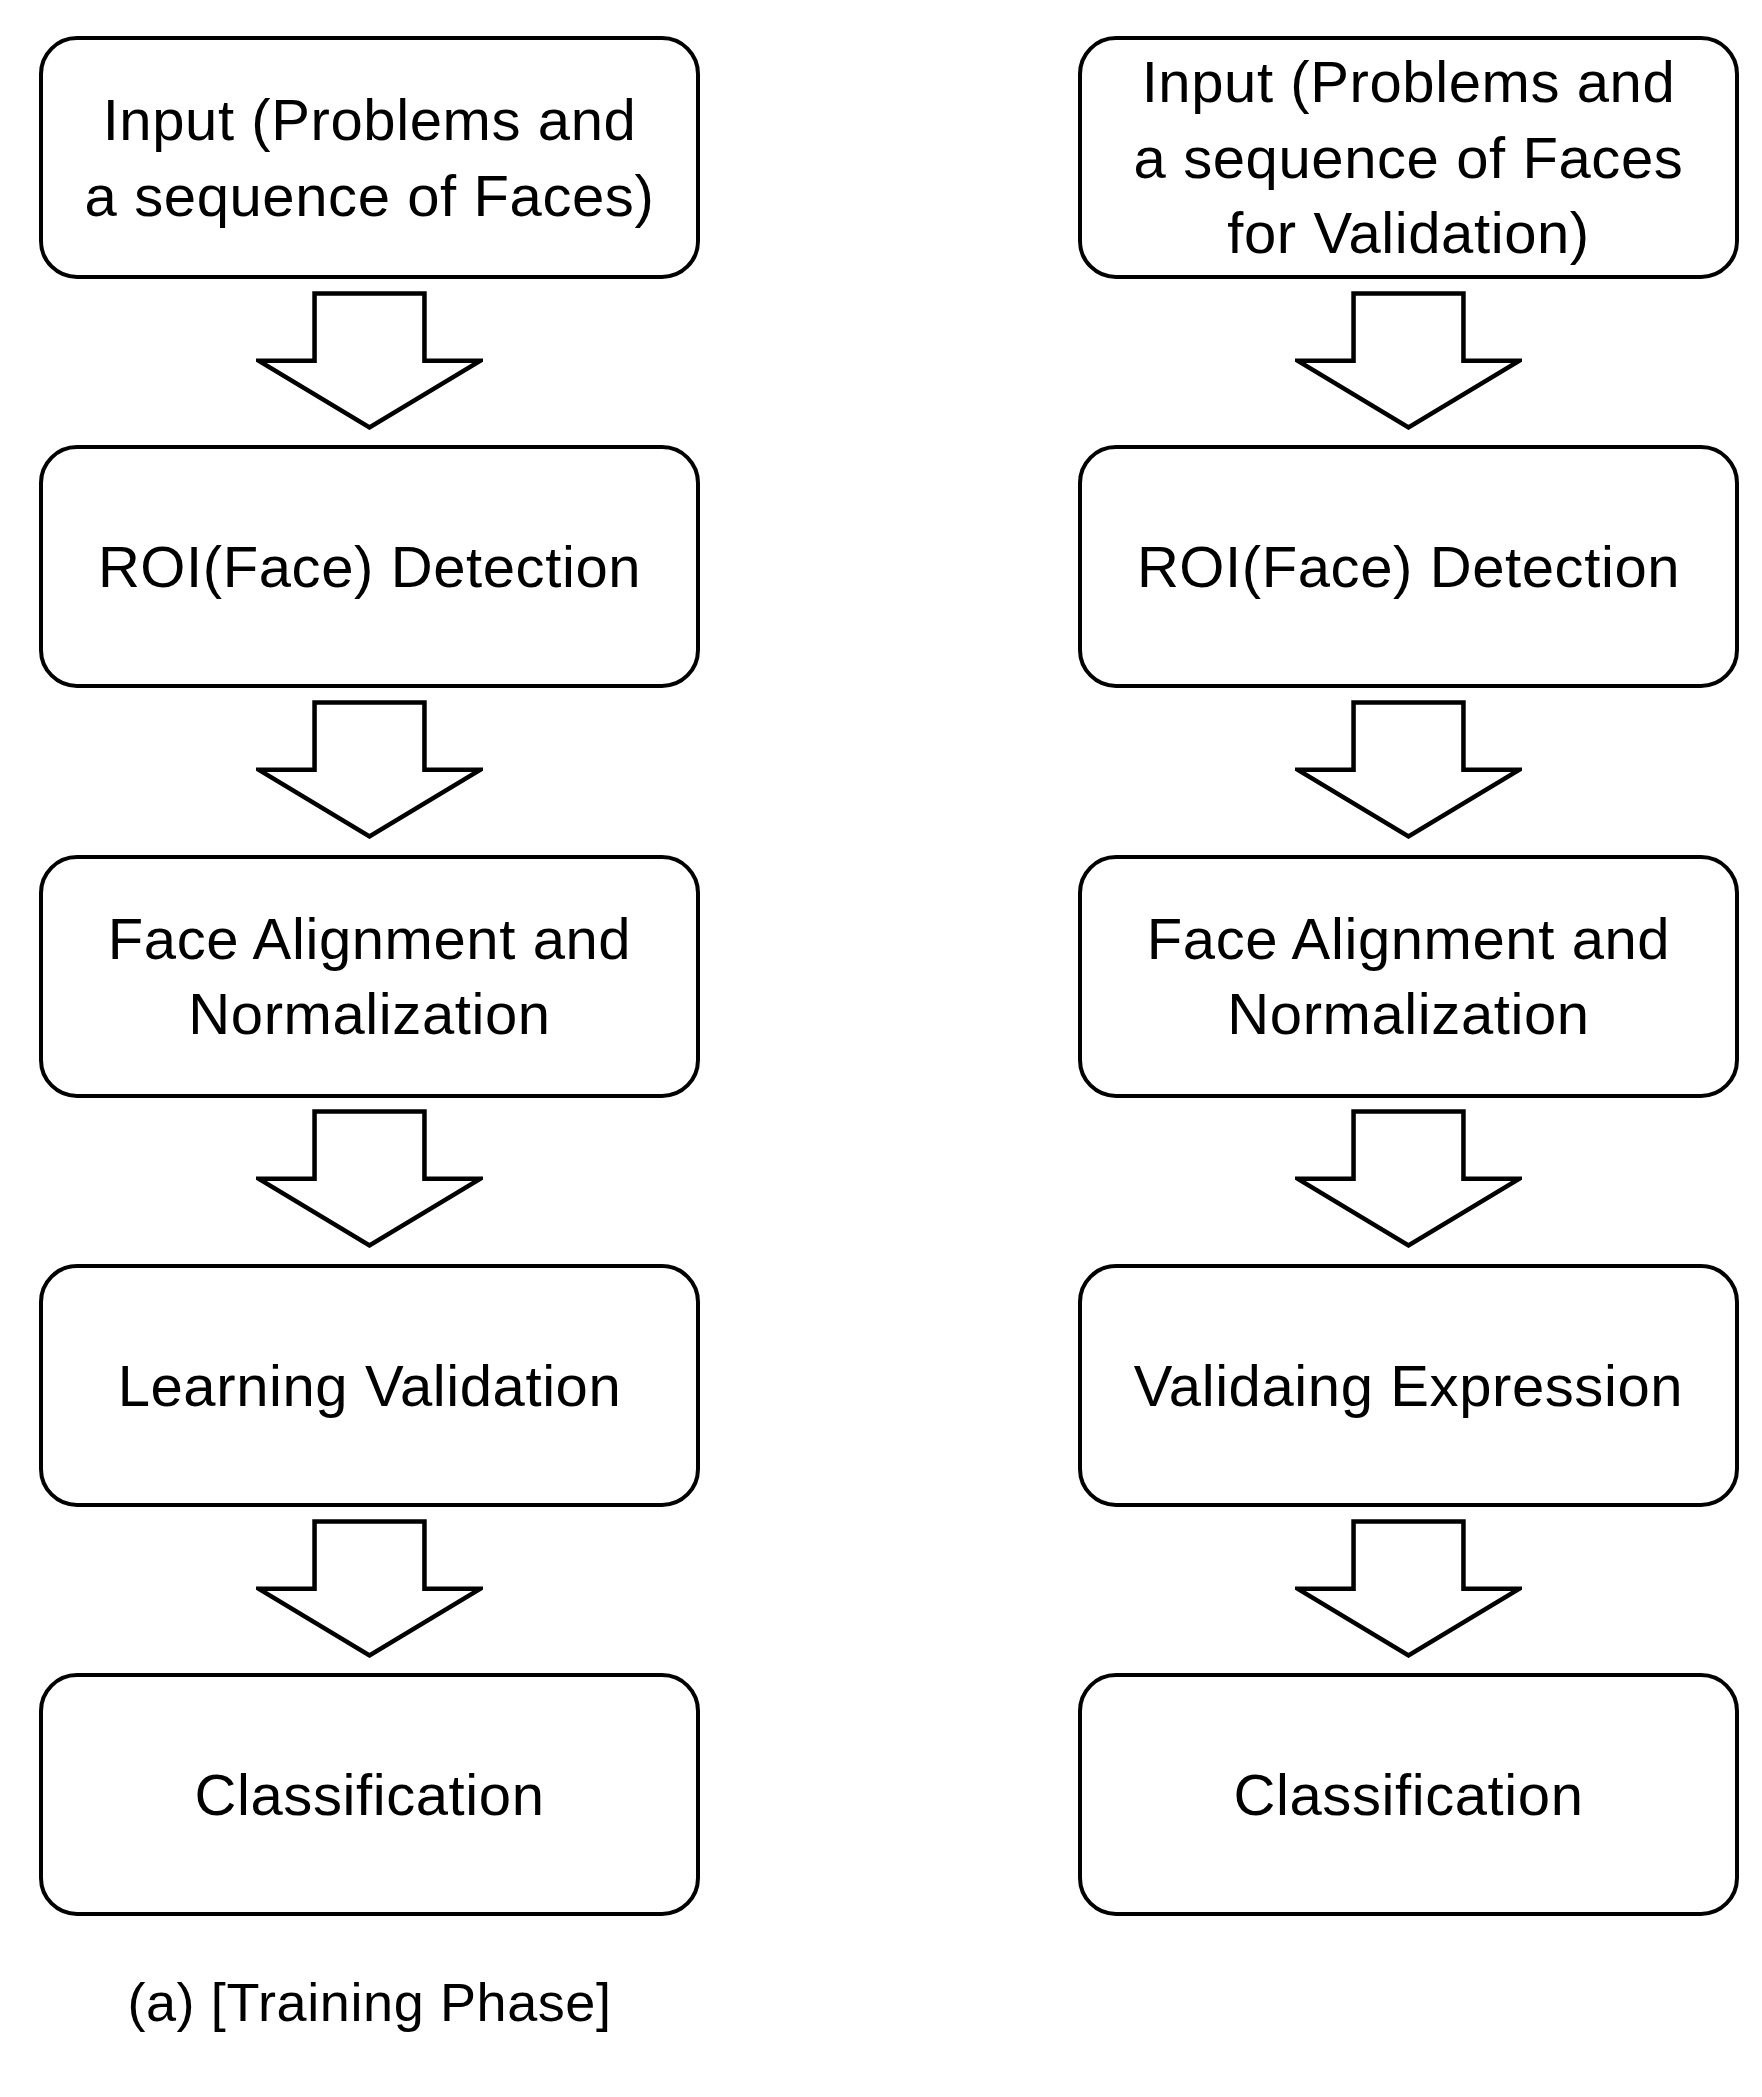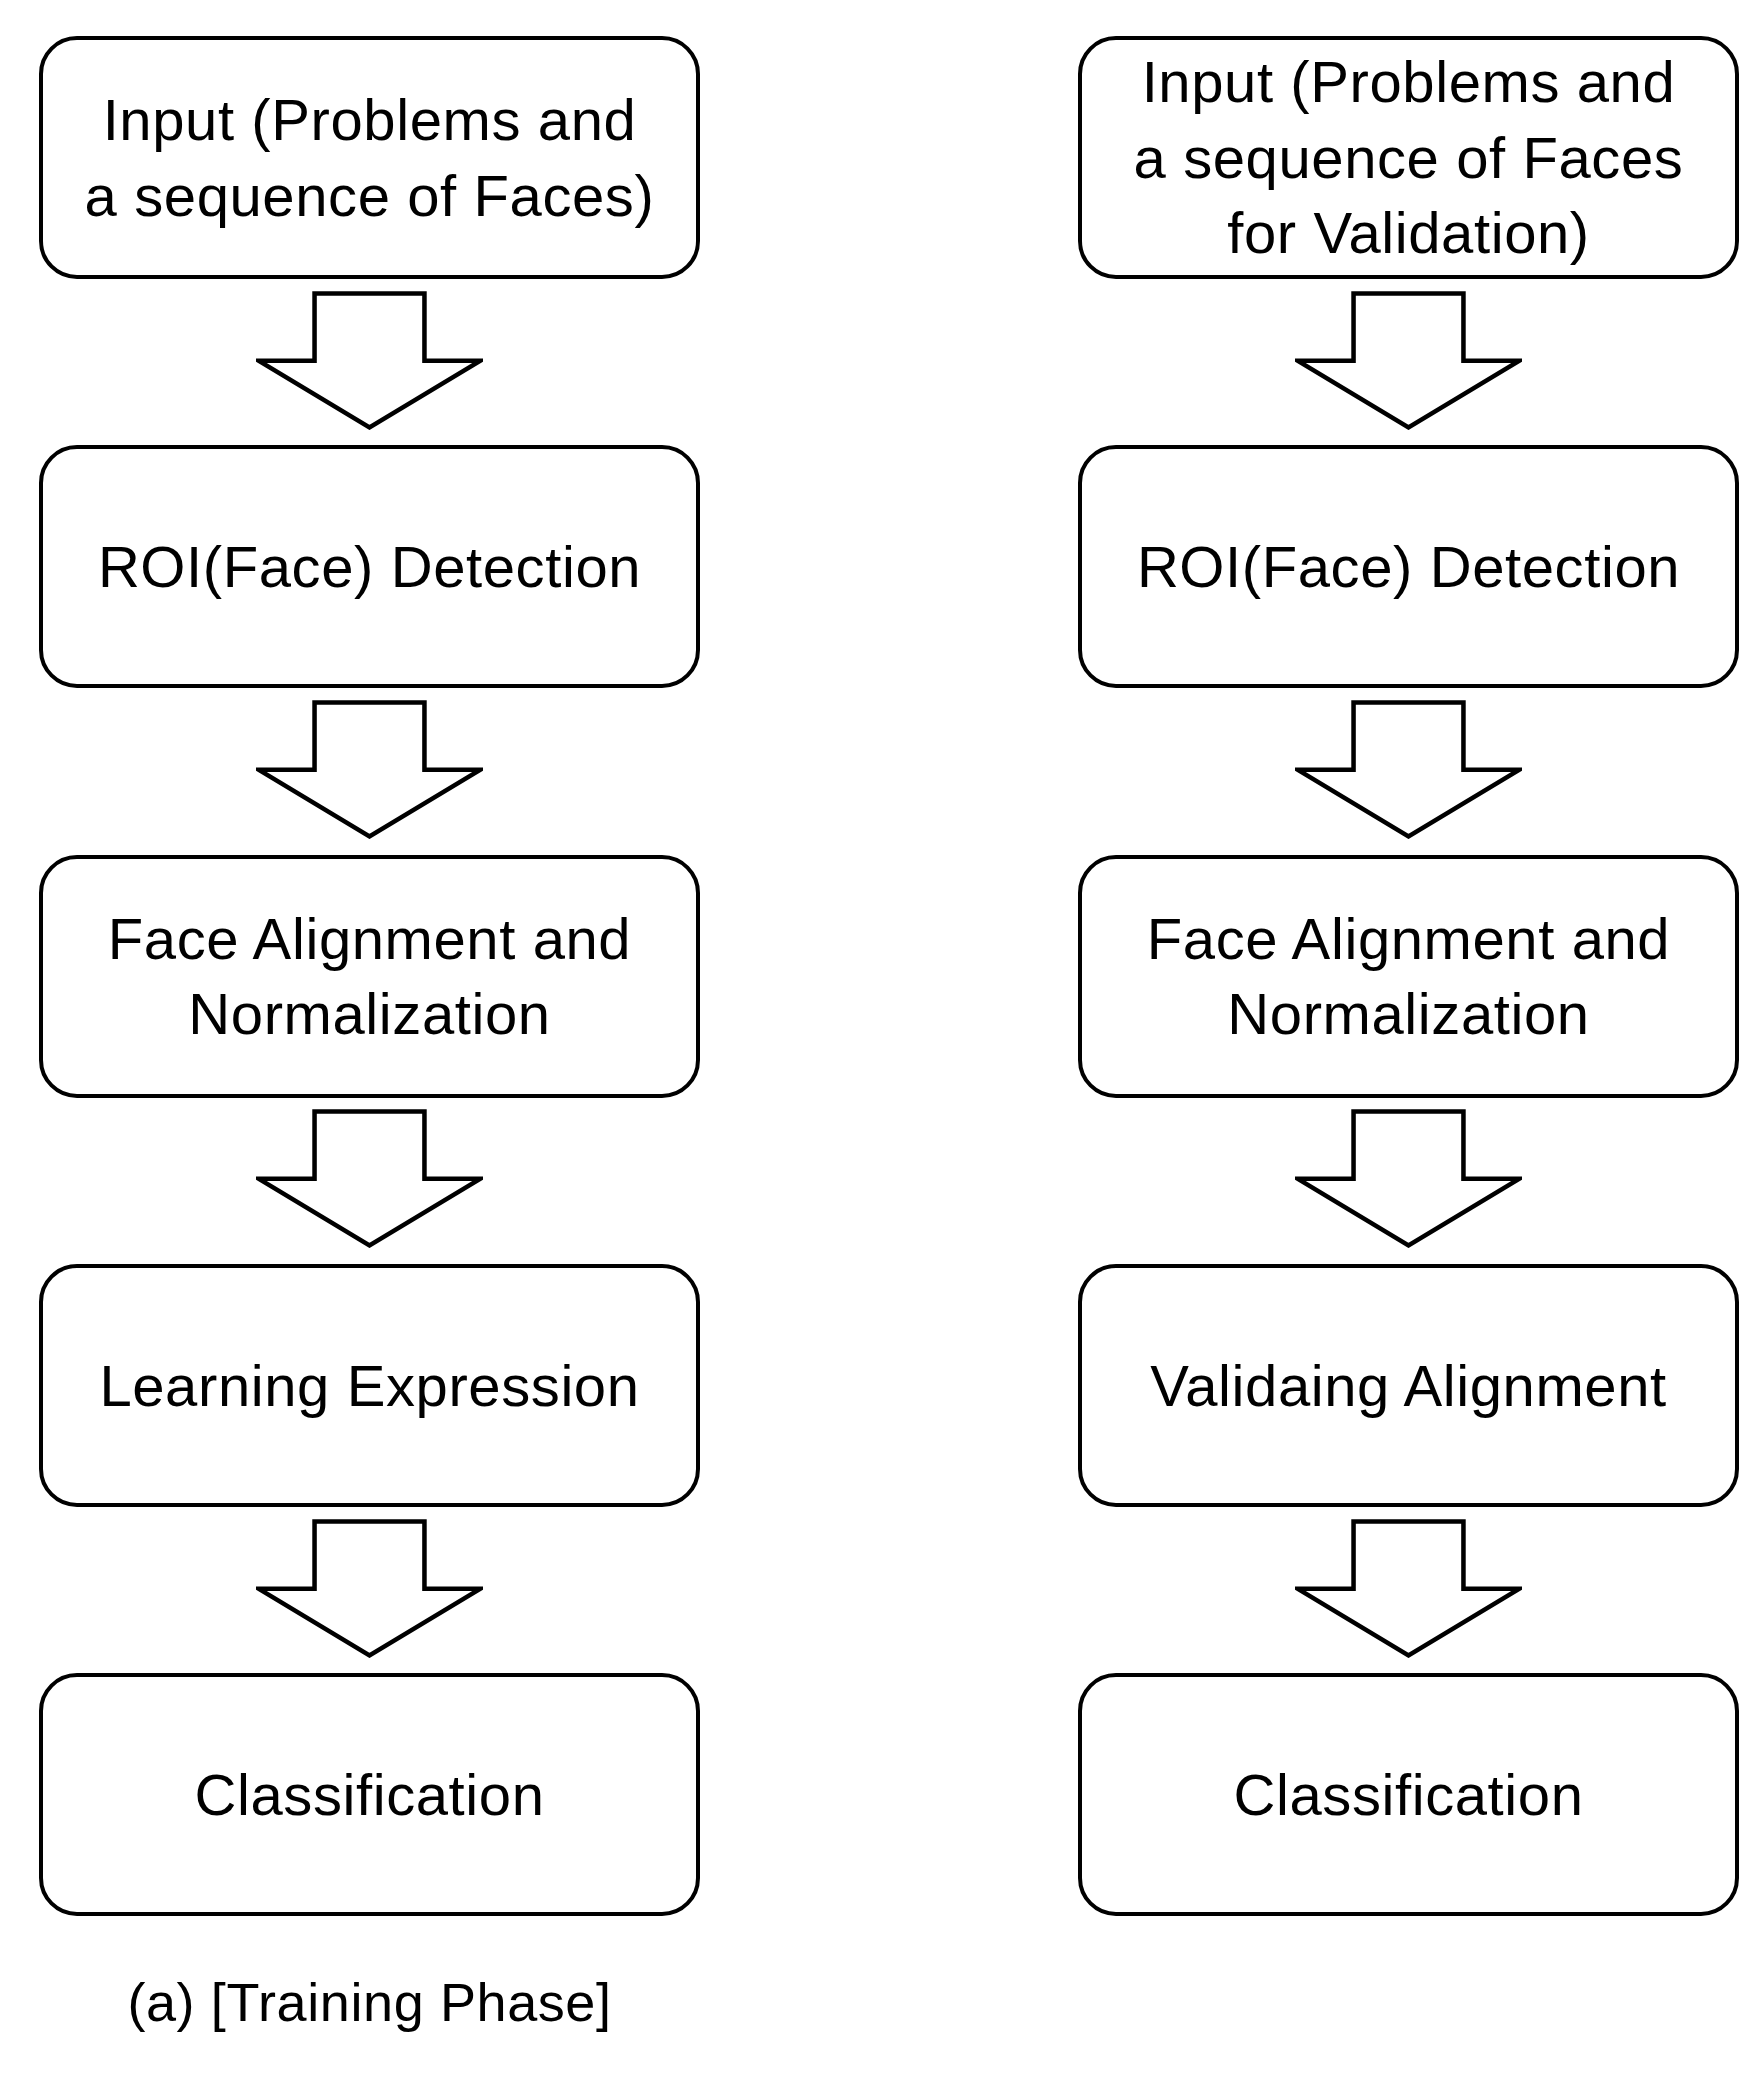--- a/index.html
+++ b/index.html
@@ -78,21 +78,21 @@
       <polygon points="90,4 260,4 260,108 346,108 175,211 4,108 90,108" fill="#ffffff" stroke="#000000" stroke-width="7" stroke-linejoin="miter"></polygon>
     </svg>
     <div class="box">
       <span>Face Alignment and
 Normalization</span>
     </div>
     <svg class="arrow" width="227" height="139" viewBox="0 0 350 215">
       <polygon points="90,4 260,4 260,108 346,108 175,211 4,108 90,108" fill="#ffffff" stroke="#000000" stroke-width="7" stroke-linejoin="miter"></polygon>
     </svg>
     <div class="box">
-      <span>Learning Expression</span>
+      <span>Learning Validation</span>
     </div>
     <svg class="arrow" width="227" height="139" viewBox="0 0 350 215">
       <polygon points="90,4 260,4 260,108 346,108 175,211 4,108 90,108" fill="#ffffff" stroke="#000000" stroke-width="7" stroke-linejoin="miter"></polygon>
     </svg>
     <div class="box">
       <span>Classification</span>
     </div>
     <div class="caption">(a) [Training Phase]</div>
   </section>
 
@@ -112,21 +112,21 @@
       <polygon points="90,4 260,4 260,108 346,108 175,211 4,108 90,108" fill="#ffffff" stroke="#000000" stroke-width="7" stroke-linejoin="miter"></polygon>
     </svg>
     <div class="box">
       <span>Face Alignment and
 Normalization</span>
     </div>
     <svg class="arrow" width="227" height="139" viewBox="0 0 350 215">
       <polygon points="90,4 260,4 260,108 346,108 175,211 4,108 90,108" fill="#ffffff" stroke="#000000" stroke-width="7" stroke-linejoin="miter"></polygon>
     </svg>
     <div class="box">
-      <span>Validaing Alignment</span>
+      <span>Validaing Expression</span>
     </div>
     <svg class="arrow" width="227" height="139" viewBox="0 0 350 215">
       <polygon points="90,4 260,4 260,108 346,108 175,211 4,108 90,108" fill="#ffffff" stroke="#000000" stroke-width="7" stroke-linejoin="miter"></polygon>
     </svg>
     <div class="box">
       <span>Classification</span>
     </div>
   </section>
 
 </div>

